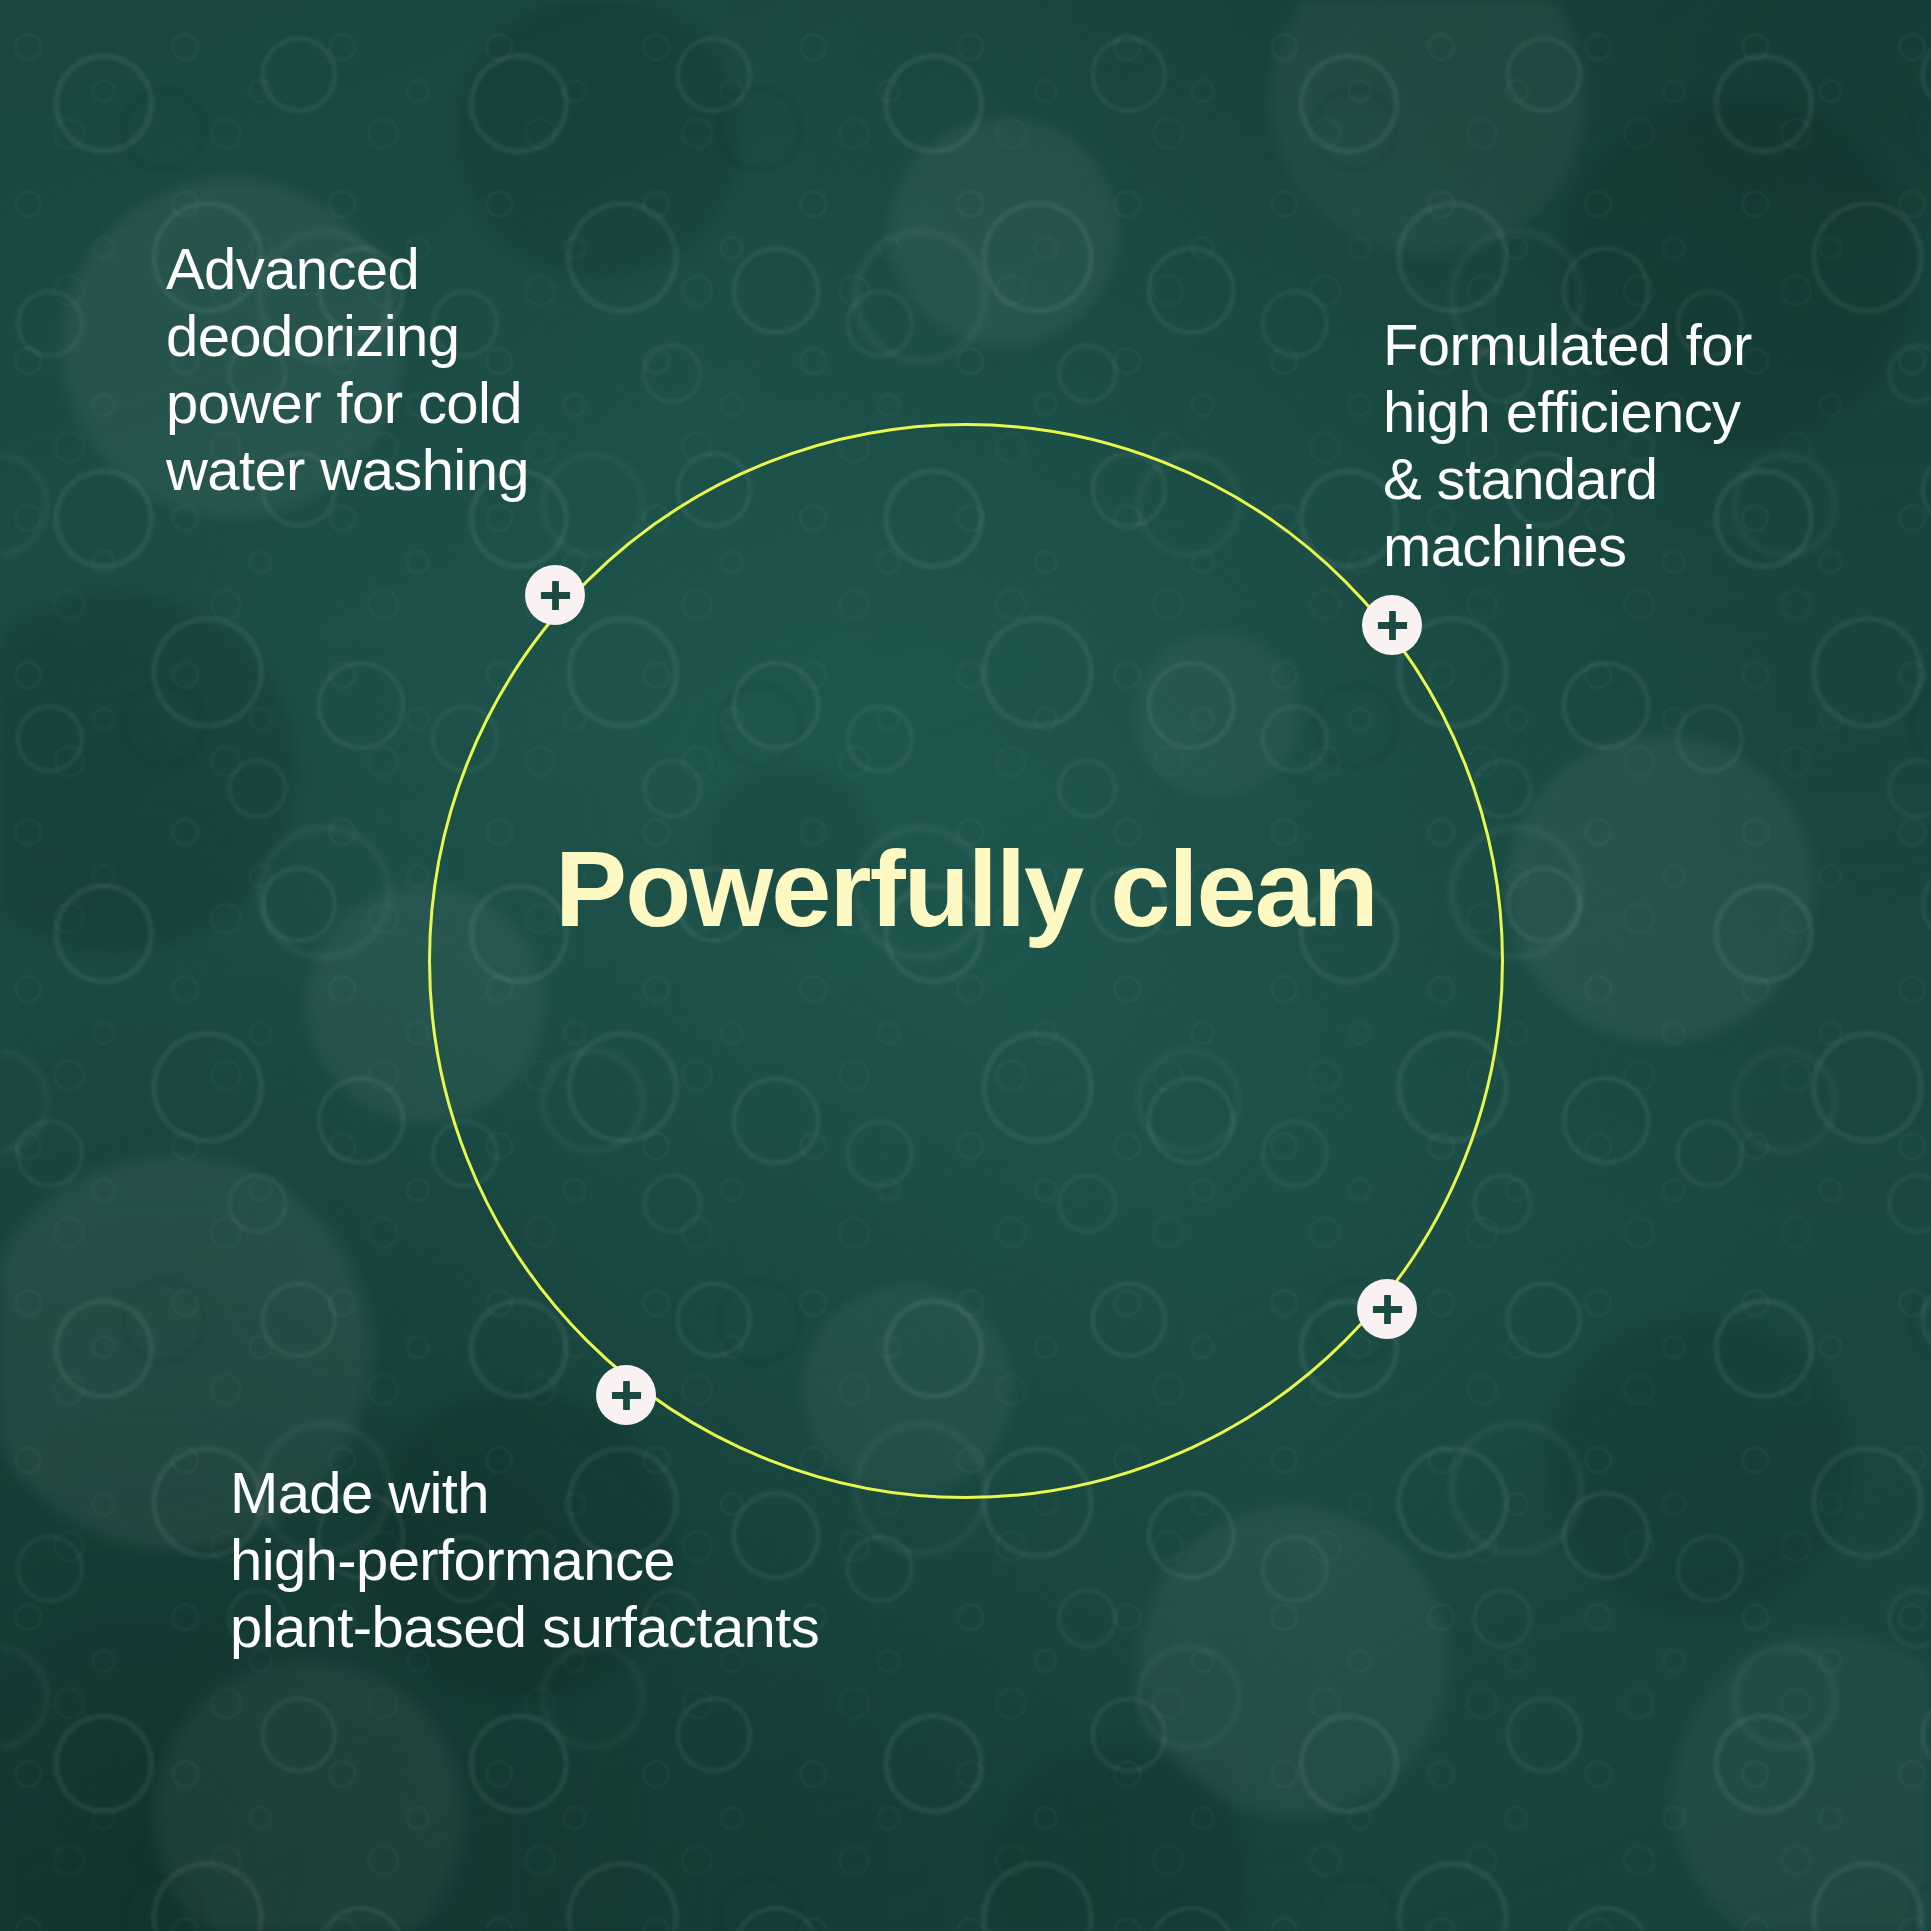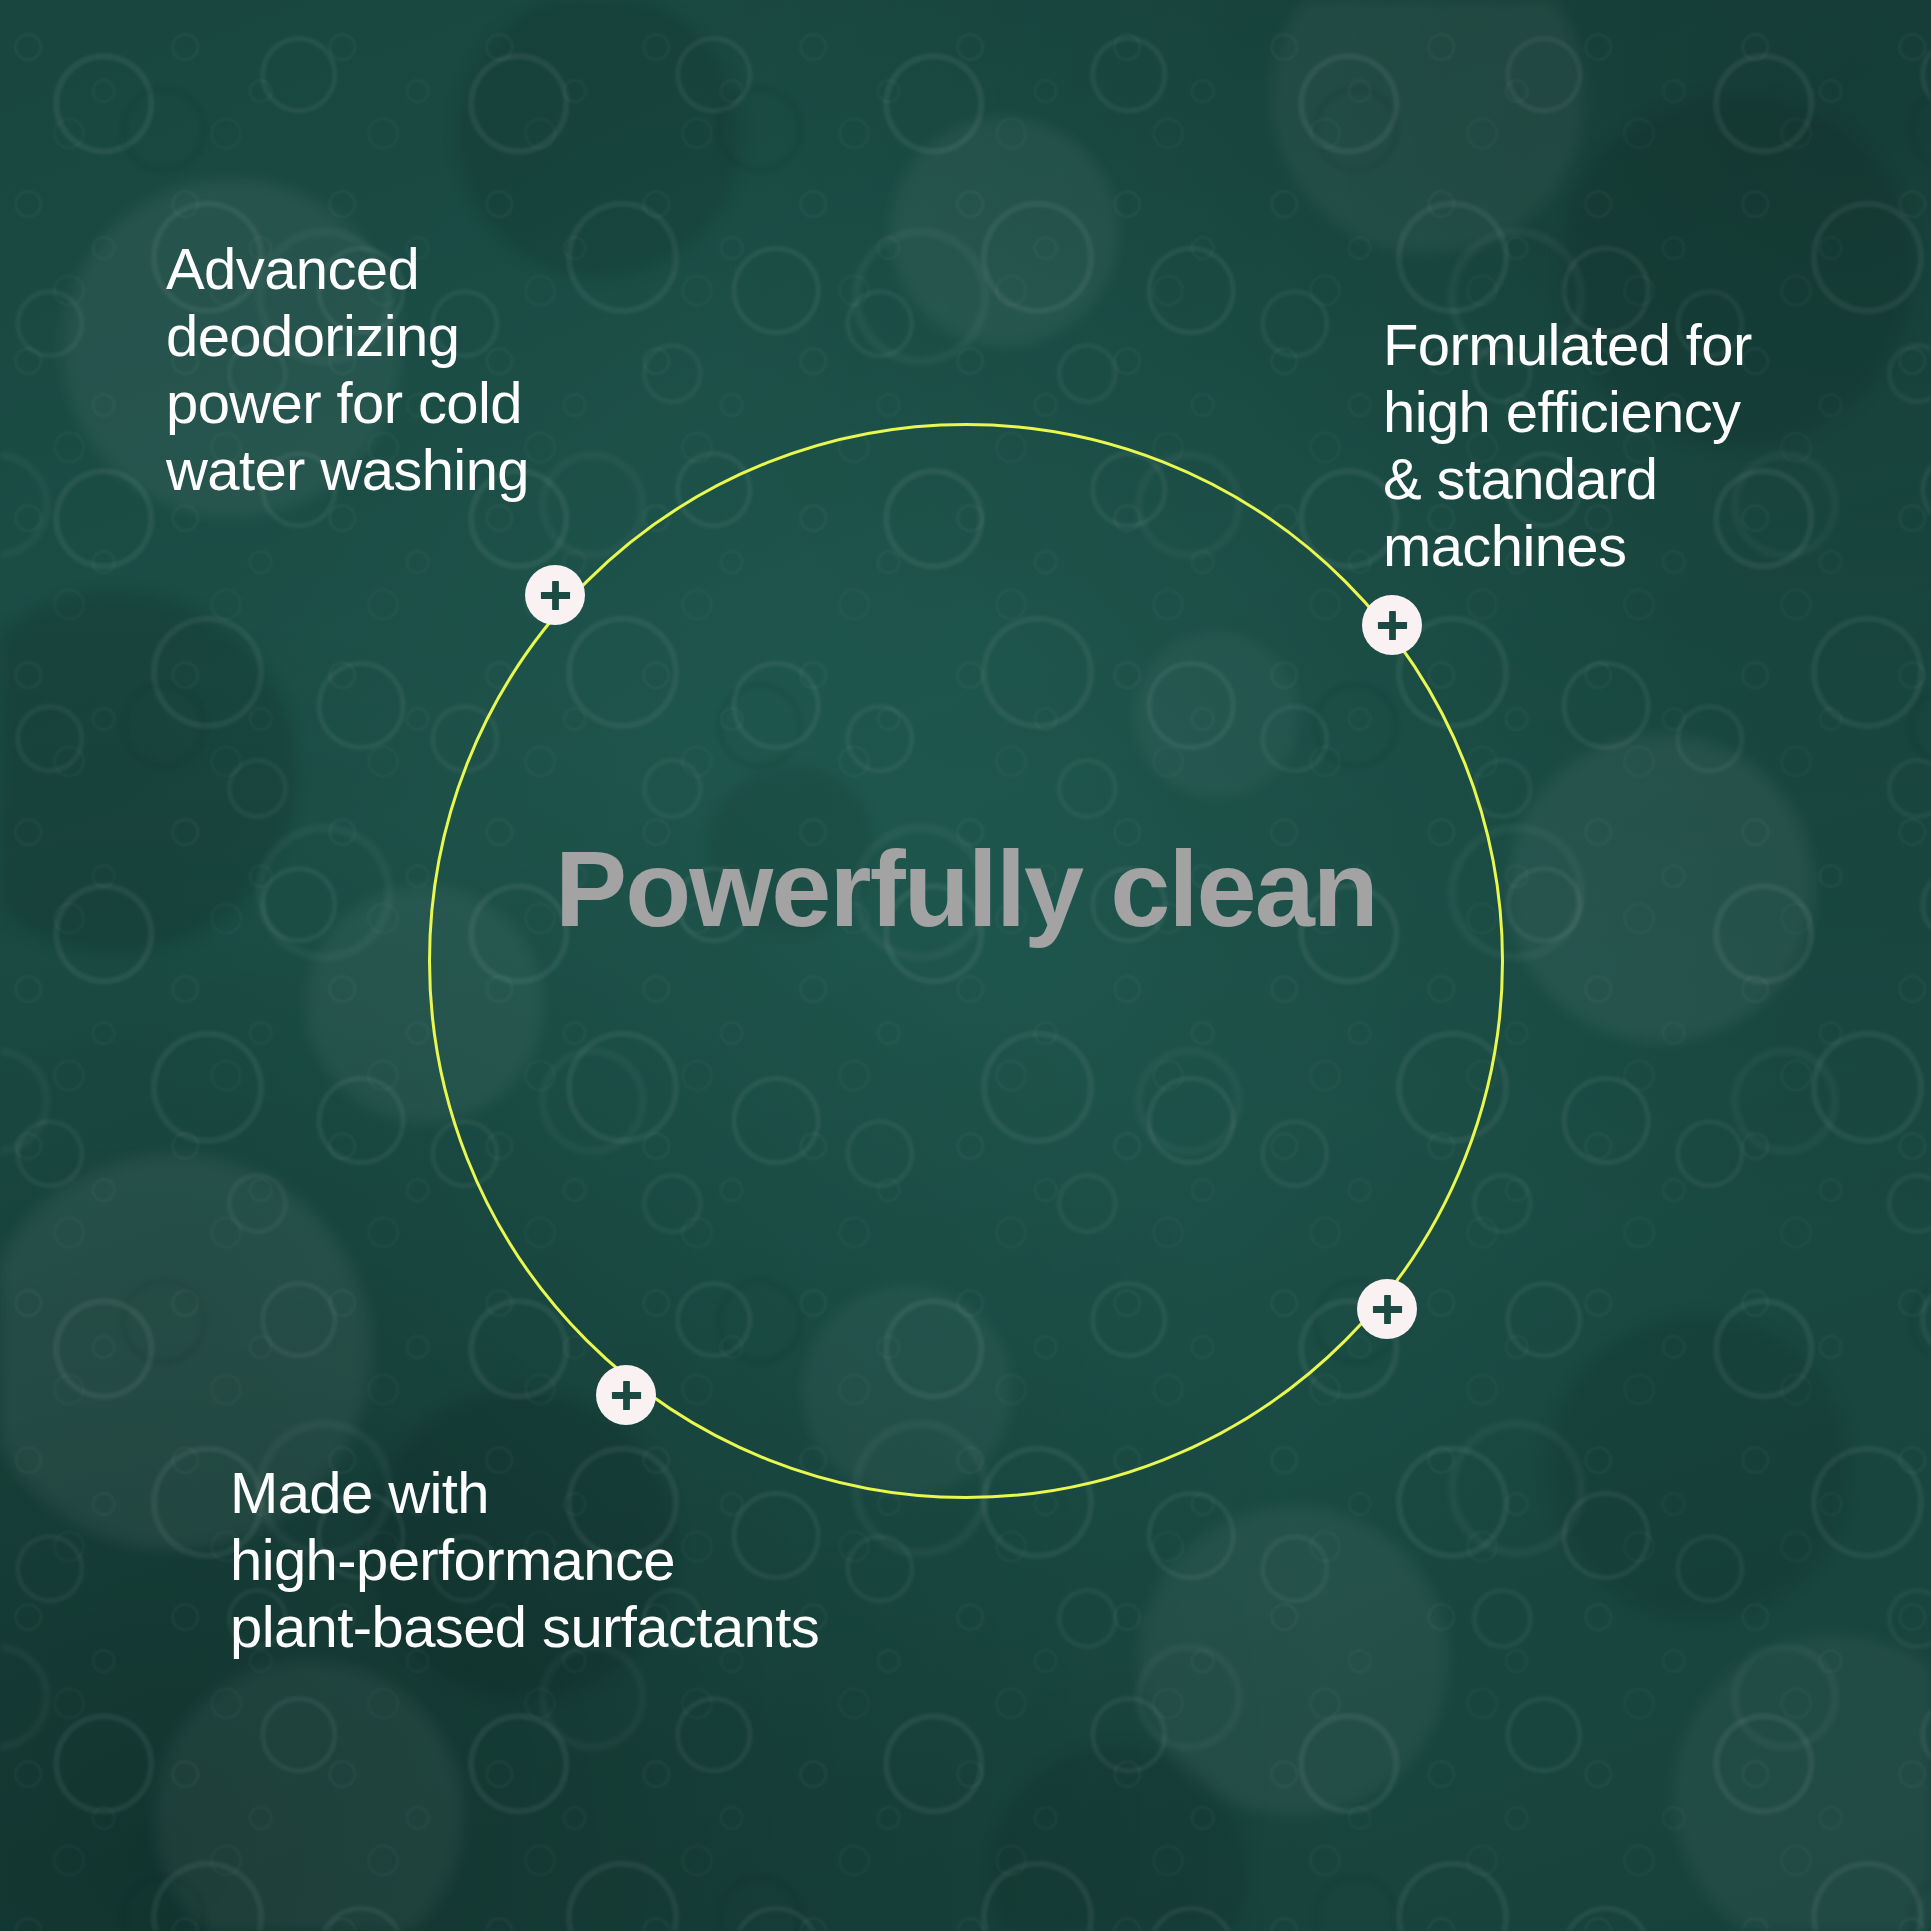--- a/index.html
+++ b/index.html
@@ -115,21 +115,21 @@
   #marker-2 { left:1362px; top:595px;  }  
   #marker-3 { left:1357px; top:1279px; }  
   #marker-4 { left:596px;  top:1365px; }  
 
   
   #center-headline {
     position:absolute;
     left:428px; top:826px;
     width:1076px;
     text-align:center;
-    color:#a3a3a3;
+    color:#fef9c3;
     font-weight:700;
     font-size:108px;
     line-height:1.16;
     letter-spacing:-1.9px;
   }
 
   
   .callout {
     position:absolute;
     color:#ffffff;

